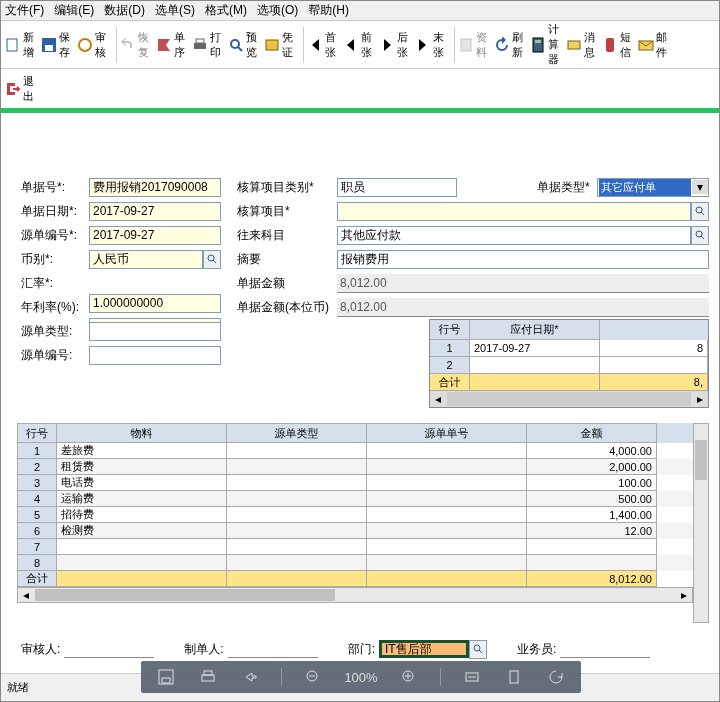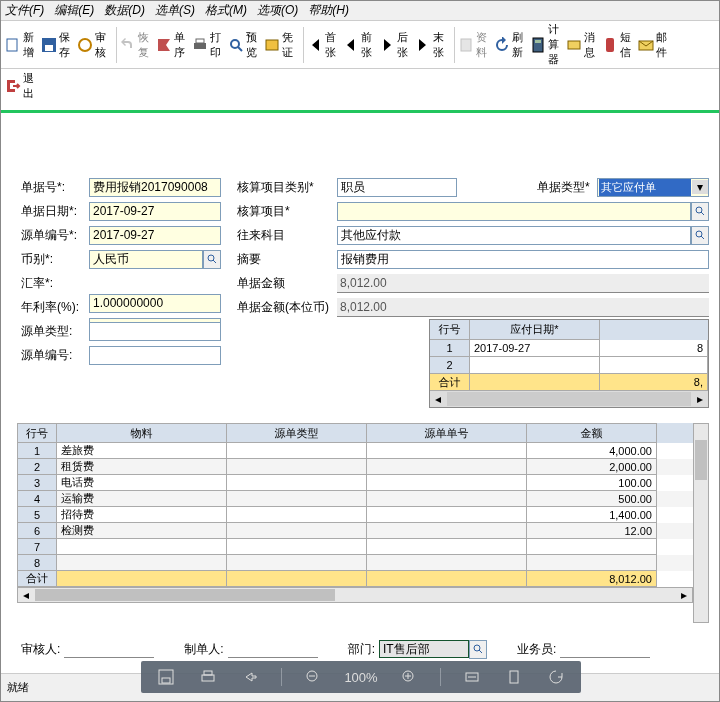--- a/index.html
+++ b/index.html
@@ -1,24 +1,24 @@
 <!DOCTYPE html>
 <html><head>
 <meta charset="utf-8">
 <style>
   * { box-sizing: border-box; margin: 0; padding: 0; font-family: "Microsoft YaHei", sans-serif; }
   body { font-size: 12px; background: #fff; width: 720px; height: 702px; overflow: hidden; position: relative; border: 1px solid #888; }
   .menubar { height: 20px; background: #f0f0f0; display: flex; align-items: center; padding: 0 4px; gap: 10px; border-bottom: 1px solid #ccc; }
-  .menubar span { cursor: default; font-style: italic; }
+  .menubar span { cursor: default; }
   .toolbar { height: 48px; background: #fff; display: flex; align-items: center; padding: 2px 4px; border-bottom: 1px solid #ccc; }
   .tb-item { display: flex; flex-direction: row; align-items: center; width: 36px; height: 44px; justify-content: center; gap: 2px; cursor: pointer; }
   .tb-item .icon { width: 18px; height: 18px; display: flex; align-items: center; justify-content: center; }
   .tb-item .lbl { font-size: 11px; }
   .tb-sep { width: 1px; height: 36px; background: #ccc; margin: 0 3px; }
-  .toolbar2 { height: 44px; background: #fff; display: flex; align-items: flex-end; padding: 2px 4px; border-bottom: 3px solid #22c55e; }
+  .toolbar2 { height: 44px; background: #fff; display: flex; align-items: center; padding: 2px 4px; border-bottom: 5px solid #22c55e; }
   .main { position: absolute; top: 114px; left: 6px; right: 6px; bottom: 30px; }
   .form-left { position: absolute; left: 14px; top: 60px; width: 200px; }
   .form-right { position: absolute; left: 230px; top: 60px; right: 4px; }
   .frow { display: flex; align-items: center; height: 24px; margin-bottom: 0px; }
   .flabel { width: 68px; text-align: left; color: #000; }
   .flabel.md { width: 100px; }
   .finput { flex: 1; height: 19px; border: 1px solid #7f9db9; background: #ffffe1; padding: 0 3px; font-size: 12px; display: flex; align-items: center; }
   .finput.white { background: #fff; }
   .finput.ro { border-bottom: 1px solid #888; border-top: none; border-left: none; border-right: none; background: #ededed; color: #555; text-align: right; padding-right: 6px; }
   .finput.num { text-align: right; margin-top: 40px; }
@@ -442,21 +442,21 @@
   </div>
 
   <div class="footer-form">
     <span class="flabel">审核人:</span>
       <span class="fld"></span>
     <span style="width:30px"></span>
     <span class="flabel">制单人:</span>
       <span class="fld"></span>
     <span style="width:30px"></span>
     <span class="flabel">部门:</span>
-      <span class="fld" style="border:1px solid #14532d;background:#e5e5e5;padding:0 3px;display:flex;align-items:center">IT售后部</span>
+      <span class="fld" style="border:3px solid #14532d;background:#fdba74;padding:0 3px;display:flex;align-items:center">IT售后部</span>
       <span class="lookup">
         <svg width="12" height="12">
           <circle cx="5" cy="5" r="3" fill="none" stroke="#3060a0"></circle>
           <line x1="7" y1="7" x2="10" y2="10" stroke="#3060a0"></line>
         </svg>
       </span>
     <span style="width:30px"></span>
     <span class="flabel">业务员:</span>
       <span class="fld"></span>
   </div>

